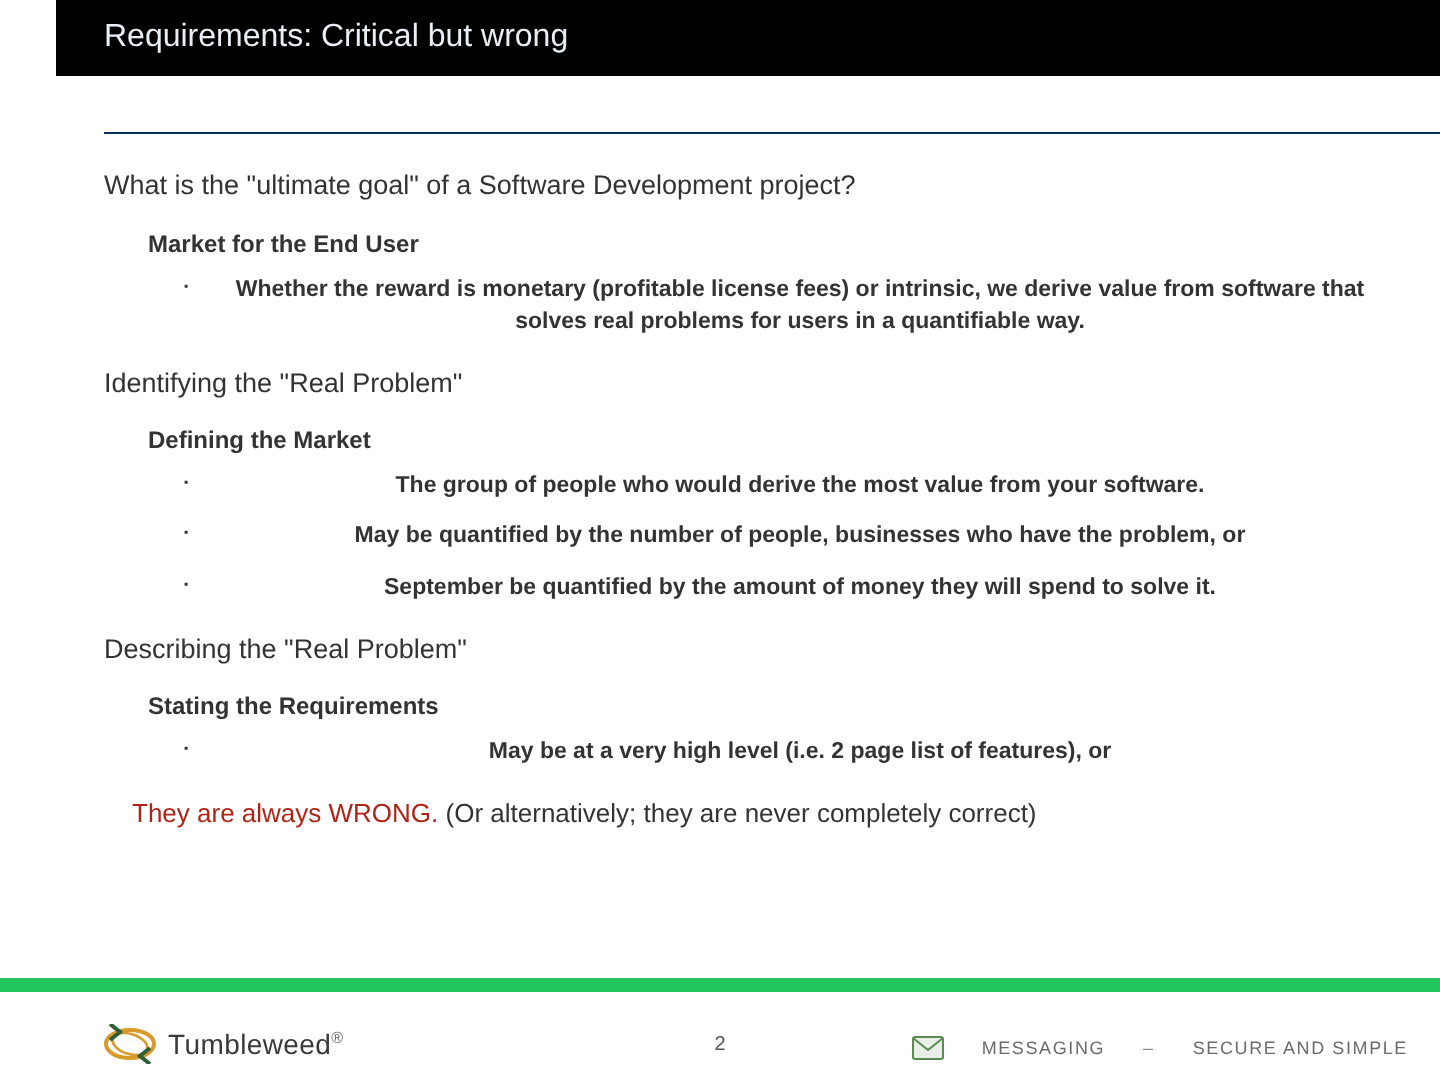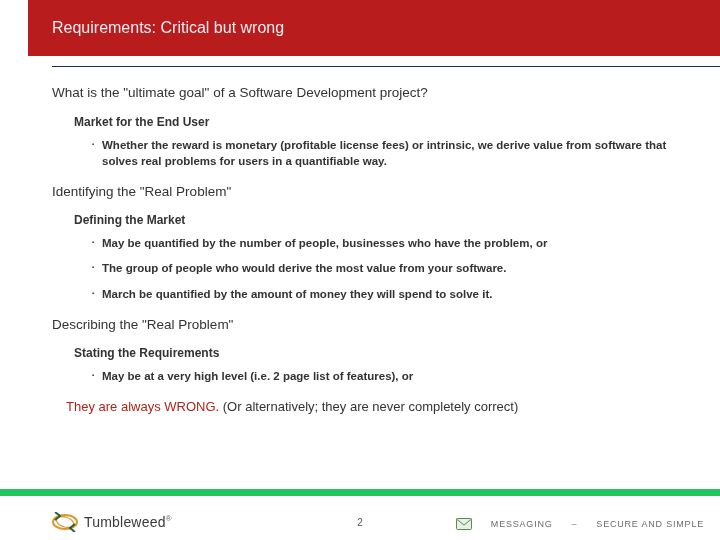--- a/index.html
+++ b/index.html
@@ -11,22 +11,22 @@
     font-family: Arial, Helvetica, sans-serif;
     color: #333;
     position: relative;
     overflow: hidden;
   }
   .header-bar {
     position: absolute;
     left: 28px;
     right: 0;
     top: 0;
-    height: 56px;
-    background: #b91c1c;
+    height: 38px;
+    background: #000000;
     display: flex;
     align-items: center;
     padding-left: 24px;
   }
   .header-bar h1 {
     color: #e9eef4;
     font-size: 16px;
     font-weight: normal;
     margin: 0;
   }
@@ -54,20 +54,21 @@
     font-weight: normal;
   }
   .sub1 {
     font-weight: bold;
     margin: 6px 0 8px 22px;
     font-size: 12px;
   }
   .bullets {
     margin: 0 0 14px 40px;
     padding: 0;
+    text-align: center;
   }
   .bullets li {
     list-style: none;
     font-weight: bold;
     font-size: 11.5px;
     margin: 0 0 10px 0;
     position: relative;
     padding-left: 10px;
   }
   .bullets li::before {
@@ -154,23 +155,23 @@
 
   <p class="q">What is the "ultimate goal" of a Software Development project?</p>
   <p class="sub1">Market for the End User</p>
   <ul class="bullets">
     <li>Whether the reward is monetary (profitable license fees) or intrinsic, we derive value from software that solves real problems for users in a quantifiable way.</li>
   </ul>
 
   <p class="sec-head">Identifying the "Real Problem"</p>
   <p class="sub1">Defining the Market</p>
   <ul class="bullets">
+    <li>The group of people who would derive the most value from your software.</li>
     <li>May be quantified by the number of people, businesses who have the problem, or</li>
-    <li>The group of people who would derive the most value from your software.</li>
-    <li>March be quantified by the amount of money they will spend to solve it.</li>
+    <li>September be quantified by the amount of money they will spend to solve it.</li>
   </ul>
 
   <p class="sec-head">Describing the "Real Problem"</p>
   <p class="sub1">Stating the Requirements</p>
   <ul class="bullets">
     <li>May be at a very high level (i.e. 2 page list of features), or</li>
   </ul>
 
   <p class="callout">
     <span class="red">They are always WRONG.</span><span> (Or alternatively; they are never completely correct)</span>

